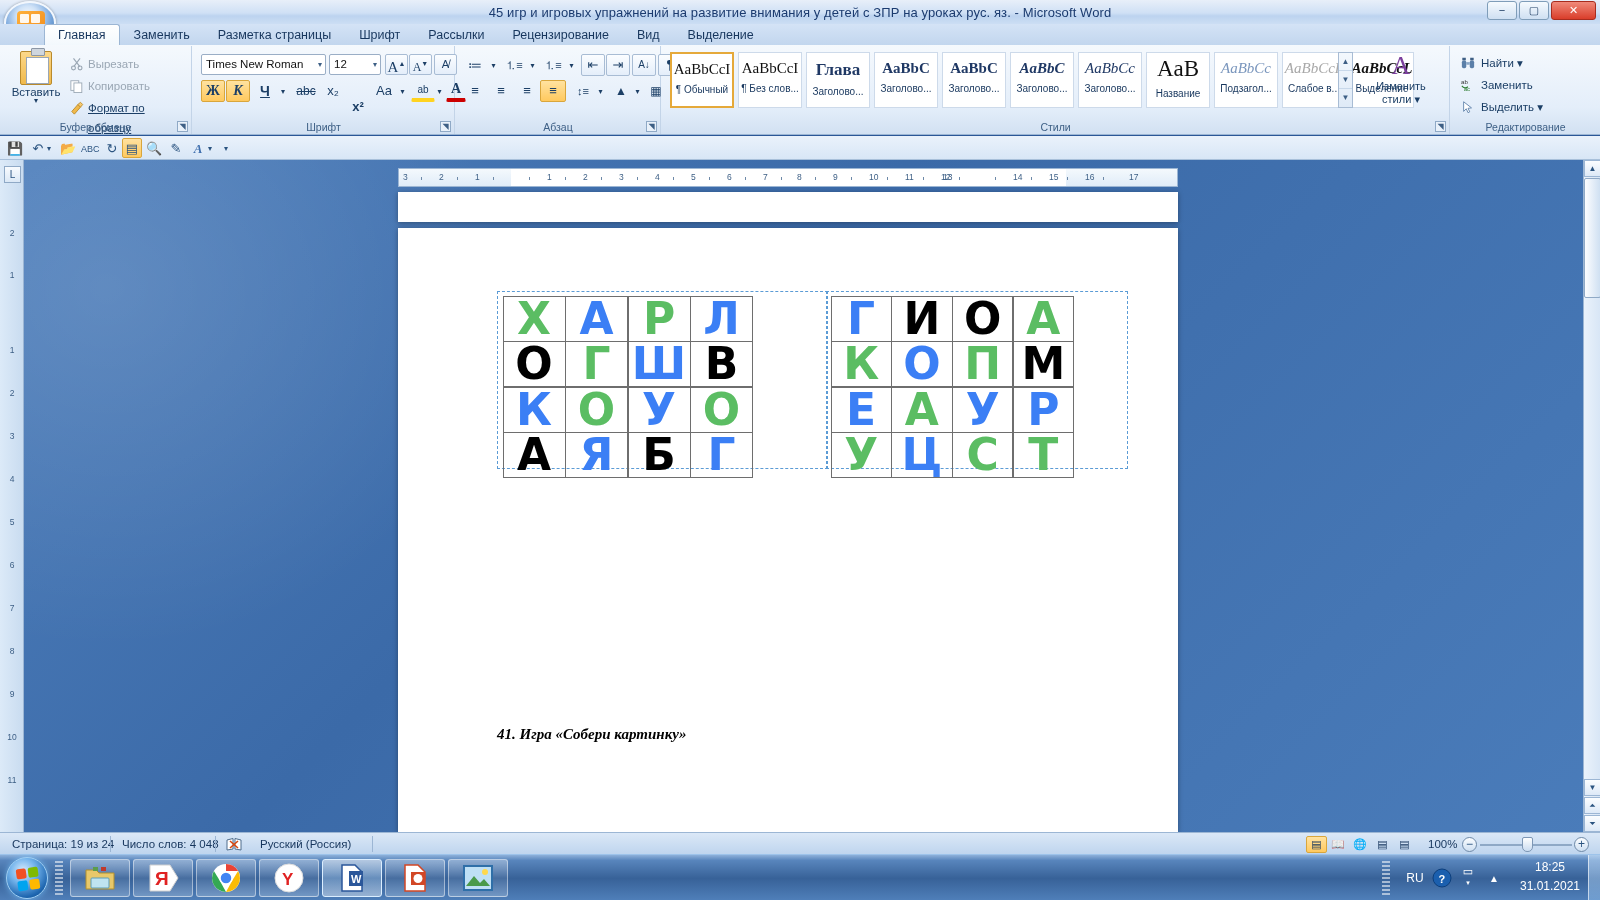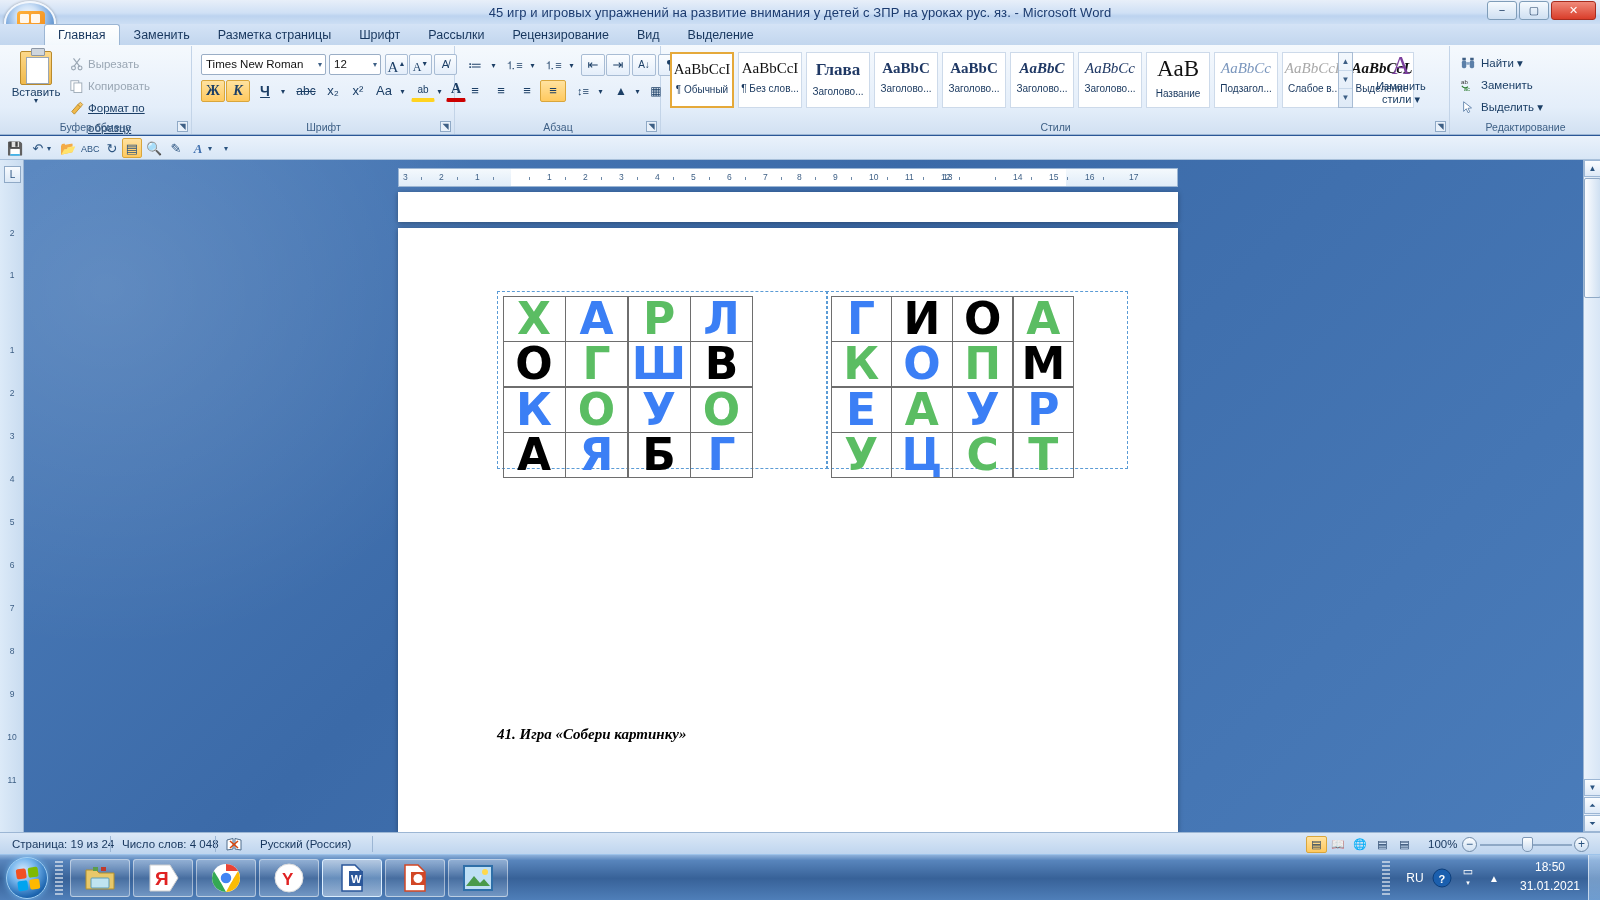--- a/index.html
+++ b/index.html
@@ -361,21 +361,21 @@
       <div class="btn box" style="left:192px;top:8px;width:23px;height:21px;font-size:15px;line-height:19px;font-family:'Liberation Serif',serif;"><span>A</span><sup style="font-size:7px;">▲</sup></div>
       <div class="btn box" style="left:216px;top:8px;width:23px;height:21px;font-size:12px;line-height:19px;font-family:'Liberation Serif',serif;"><span>A</span><sup style="font-size:7px;">▼</sup></div>
       <div class="btn box" style="left:241px;top:8px;width:23px;height:21px;font-size:11px;line-height:19px;"><span>A̸</span></div>
 
       <div class="btn sel" style="left:8px;top:34px;width:24px;height:22px;font-size:14px;line-height:20px;font-weight:bold;font-family:'Liberation Serif',serif;"><span>Ж</span></div>
       <div class="btn sel" style="left:33px;top:34px;width:24px;height:22px;font-size:14px;line-height:20px;font-weight:bold;font-style:italic;font-family:'Liberation Serif',serif;"><span>К</span></div>
       <div class="btn" style="left:60px;top:34px;width:24px;height:22px;font-size:14px;line-height:20px;font-weight:bold;text-decoration:underline;"><span>Ч</span></div>
       <div class="btn" style="left:84px;top:34px;width:12px;height:22px;font-size:8px;line-height:22px;">▾</div>
       <div class="btn" style="left:100px;top:34px;width:26px;height:22px;font-size:12px;line-height:20px;text-decoration:line-through;"><span>abc</span></div>
       <div class="btn" style="left:128px;top:34px;width:24px;height:22px;font-size:13px;line-height:20px;"><span>x₂</span></div>
-      <div class="btn" style="left:153px;top:34px;width:24px;height:22px;font-size:13px;line-height:20px;"><span>x²</span></div>
+      <div class="btn" style="left:153px;top:50px;width:24px;height:22px;font-size:13px;line-height:20px;font-weight:bold;"><span>x²</span></div>
       <div class="btn" style="left:178px;top:34px;width:26px;height:22px;font-size:13px;line-height:20px;"><span>Aa</span></div>
       <div class="btn" style="left:204px;top:34px;width:11px;height:22px;font-size:8px;line-height:22px;">▾</div>
       <div class="btn" style="left:218px;top:34px;width:24px;height:22px;font-size:10px;line-height:17px;border-bottom:4px solid #ffd320;"><span>ab</span></div>
       <div class="btn" style="left:241px;top:34px;width:11px;height:22px;font-size:8px;line-height:22px;">▾</div>
       <div class="btn" style="left:253px;top:34px;width:20px;height:22px;font-size:14px;line-height:16px;font-weight:bold;border-bottom:4px solid #cc0000;font-family:'Liberation Serif',serif;"><span>A</span></div>
       <div class="group-label">Шрифт</div>
       <div class="dlg-launch">◥</div>
     </div>
 
     <div class="group g-para">
@@ -792,19 +792,19 @@
     <div class="tray">
       <div class="tb-grip" style="left:-212px; top:6px;"></div>
       <div class="tray-txt" style="left:-192px;top:16px;width:26px;">RU</div>
       <svg style="position:absolute;left:-162px;top:13px;width:20px;height:20px;" viewBox="0 0 20 20">
         <circle cx="10" cy="10" r="9" fill="#1b5fae" stroke="#0d3f7c"></circle>
         <text x="6.5" y="14.5" font-size="11" font-weight="bold" fill="#fff" font-family="'Liberation Sans',sans-serif">?</text>
       </svg>
       <div class="tray-txt" style="left:-134px;top:10px;width:16px;font-size:11px;">▭</div>
       <div class="tray-txt" style="left:-134px;top:24px;width:16px;font-size:7px;">▾</div>
       <div class="tray-txt" style="left:-108px;top:18px;width:16px;font-size:10px;">▲</div>
-      <div class="tray-txt" style="left:-78px;top:5px;width:68px;">18:50</div>
+      <div class="tray-txt" style="left:-78px;top:5px;width:68px;">18:25</div>
       <div class="tray-txt" style="left:-78px;top:24px;width:68px;">31.01.2021</div>
     </div>
     <div class="show-desktop"></div>
   </div>
 
 </div>
 
 </body></html>

